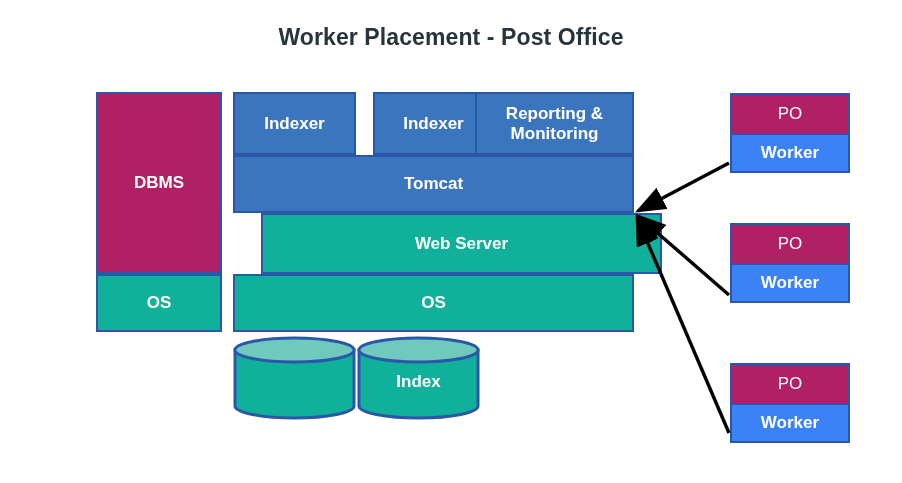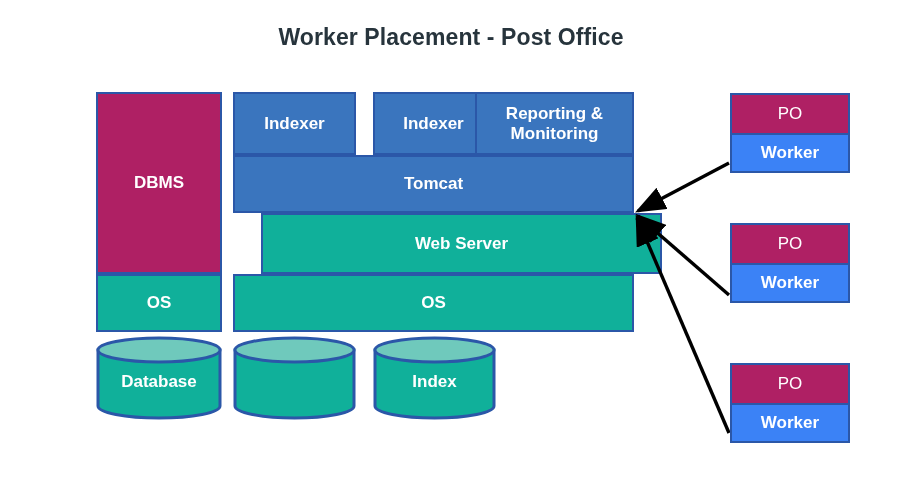--- a/index.html
+++ b/index.html
@@ -67,21 +67,21 @@
     left: 0;
     width: 100%;
     text-align: center;
     color: #ffffff;
     font-weight: bold;
     font-size: 17px;
     pointer-events: none;
   }
   #cyl-database { left: 96px;  top: 336px; width: 126px; height: 84px; }
   #cyl-archive  { left: 233px; top: 336px; width: 123px; height: 84px; }
-  #cyl-index    { left: 373px; top: 336px; width: 123px; height: 84px; }
+  #cyl-index    { left: 357px; top: 336px; width: 123px; height: 84px; }
   #cyl-database .cyl-label,
   #cyl-archive  .cyl-label,
   #cyl-index    .cyl-label { top: 36px; }
 
   
   .unit { position: absolute; width: 120px; }
   .unit .po {
     position: relative;
     box-sizing: border-box;
     width: 120px;
@@ -124,27 +124,20 @@
   <div class="box teal" id="dbms-os-box">OS</div>
 
   <div class="box blue" id="server-box">Indexer</div>
   <div class="box blue" id="indexer-box">Indexer</div>
   <div class="box blue" id="reporting-box">Reporting &amp; Monitoring</div>
 
   <div class="box blue" id="tomcat-box">Tomcat</div>
   <div class="box teal" id="webserver-box">Web Server</div>
   <div class="box teal" id="middle-os-box">OS</div>
 
-  <div class="cyl" id="cyl-database">
-    <svg width="126" height="84" viewBox="0 0 126 84">
-      <path d="M2,14 L2,70 A61,12 0 0 0 124,70 L124,14 Z" fill="#10b09a" stroke="#2b57a8" stroke-width="3"></path>
-      <ellipse cx="63" cy="14" rx="61" ry="12" fill="#6fc9bc" stroke="#2b57a8" stroke-width="3"></ellipse>
-    </svg>
-    <div class="cyl-label">Database</div>
-  </div>
 
   <div class="cyl" id="cyl-archive">
     <svg width="123" height="84" viewBox="0 0 123 84">
       <path d="M2,14 L2,70 A59.5,12 0 0 0 121,70 L121,14 Z" fill="#10b09a" stroke="#2b57a8" stroke-width="3"></path>
       <ellipse cx="61.5" cy="14" rx="59.5" ry="12" fill="#6fc9bc" stroke="#2b57a8" stroke-width="3"></ellipse>
     </svg>
   </div>
 
   <div class="cyl" id="cyl-index">
     <svg width="123" height="84" viewBox="0 0 123 84">

